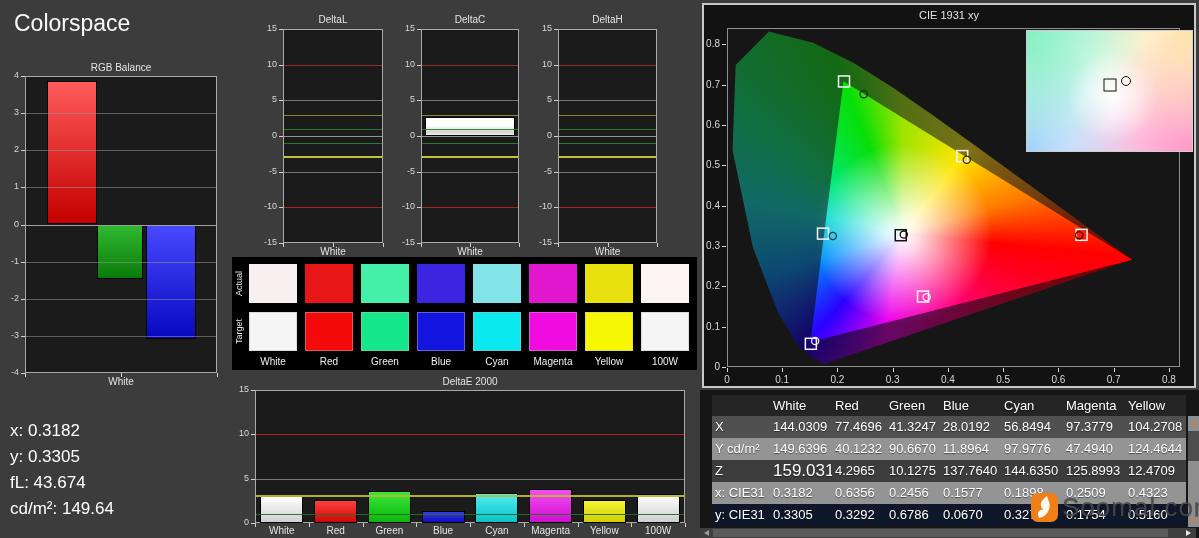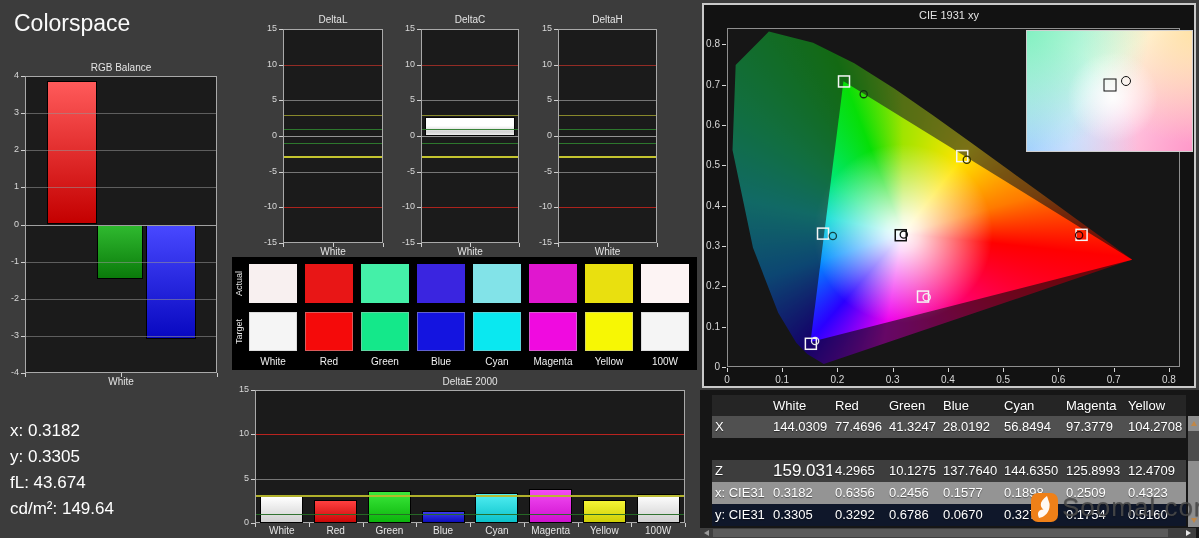--- a/index.html
+++ b/index.html
@@ -363,20 +363,30 @@
     <div class="a" style="left: 712px; top: 416px; width: 474px; height: 22px; background: rgb(80, 80, 80); z-index: 4;">
       <div style="position: absolute; left: 0px; top: 0px; width: 58px; height: 22px; line-height: 22px; padding-left: 3px; box-sizing: border-box; font-size: 13px; color: rgb(255, 255, 255); white-space: nowrap; overflow: hidden; text-shadow: rgba(0, 0, 0, 0.5) 0px 1px 1px;">X</div>
       <div style="position: absolute; left: 58px; top: 0px; width: 62px; height: 22px; line-height: 22px; padding-left: 3px; box-sizing: border-box; font-size: 13px; color: rgb(255, 255, 255); white-space: nowrap; overflow: hidden; text-shadow: rgba(0, 0, 0, 0.5) 0px 1px 1px;">144.0309</div>
       <div style="position: absolute; left: 120px; top: 0px; width: 54px; height: 22px; line-height: 22px; padding-left: 3px; box-sizing: border-box; font-size: 13px; color: rgb(255, 255, 255); white-space: nowrap; overflow: hidden; text-shadow: rgba(0, 0, 0, 0.5) 0px 1px 1px;">77.4696</div>
       <div style="position: absolute; left: 174px; top: 0px; width: 54px; height: 22px; line-height: 22px; padding-left: 3px; box-sizing: border-box; font-size: 13px; color: rgb(255, 255, 255); white-space: nowrap; overflow: hidden; text-shadow: rgba(0, 0, 0, 0.5) 0px 1px 1px;">41.3247</div>
       <div style="position: absolute; left: 228px; top: 0px; width: 61px; height: 22px; line-height: 22px; padding-left: 3px; box-sizing: border-box; font-size: 13px; color: rgb(255, 255, 255); white-space: nowrap; overflow: hidden; text-shadow: rgba(0, 0, 0, 0.5) 0px 1px 1px;">28.0192</div>
       <div style="position: absolute; left: 289px; top: 0px; width: 62px; height: 22px; line-height: 22px; padding-left: 3px; box-sizing: border-box; font-size: 13px; color: rgb(255, 255, 255); white-space: nowrap; overflow: hidden; text-shadow: rgba(0, 0, 0, 0.5) 0px 1px 1px;">56.8494</div>
       <div style="position: absolute; left: 351px; top: 0px; width: 62px; height: 22px; line-height: 22px; padding-left: 3px; box-sizing: border-box; font-size: 13px; color: rgb(255, 255, 255); white-space: nowrap; overflow: hidden; text-shadow: rgba(0, 0, 0, 0.5) 0px 1px 1px;">97.3779</div>
       <div style="position: absolute; left: 413px; top: 0px; width: 61px; height: 22px; line-height: 22px; padding-left: 3px; box-sizing: border-box; font-size: 13px; color: rgb(255, 255, 255); white-space: nowrap; overflow: hidden; text-shadow: rgba(0, 0, 0, 0.5) 0px 1px 1px;">104.2708</div>
     </div>
+    <div class="a" style="left: 712px; top: 438px; width: 474px; height: 22px; background: rgb(148, 148, 148); z-index: 4;">
+      <div style="position: absolute; left: 0px; top: 0px; width: 58px; height: 22px; line-height: 22px; padding-left: 3px; box-sizing: border-box; font-size: 13px; color: rgb(255, 255, 255); white-space: nowrap; overflow: hidden; text-shadow: rgba(0, 0, 0, 0.5) 0px 1px 1px;">Y cd/m²</div>
+      <div style="position: absolute; left: 58px; top: 0px; width: 62px; height: 22px; line-height: 22px; padding-left: 3px; box-sizing: border-box; font-size: 13px; color: rgb(255, 255, 255); white-space: nowrap; overflow: hidden; text-shadow: rgba(0, 0, 0, 0.5) 0px 1px 1px;">149.6396</div>
+      <div style="position: absolute; left: 120px; top: 0px; width: 54px; height: 22px; line-height: 22px; padding-left: 3px; box-sizing: border-box; font-size: 13px; color: rgb(255, 255, 255); white-space: nowrap; overflow: hidden; text-shadow: rgba(0, 0, 0, 0.5) 0px 1px 1px;">40.1232</div>
+      <div style="position: absolute; left: 174px; top: 0px; width: 54px; height: 22px; line-height: 22px; padding-left: 3px; box-sizing: border-box; font-size: 13px; color: rgb(255, 255, 255); white-space: nowrap; overflow: hidden; text-shadow: rgba(0, 0, 0, 0.5) 0px 1px 1px;">90.6670</div>
+      <div style="position: absolute; left: 228px; top: 0px; width: 61px; height: 22px; line-height: 22px; padding-left: 3px; box-sizing: border-box; font-size: 13px; color: rgb(255, 255, 255); white-space: nowrap; overflow: hidden; text-shadow: rgba(0, 0, 0, 0.5) 0px 1px 1px;">11.8964</div>
+      <div style="position: absolute; left: 289px; top: 0px; width: 62px; height: 22px; line-height: 22px; padding-left: 3px; box-sizing: border-box; font-size: 13px; color: rgb(255, 255, 255); white-space: nowrap; overflow: hidden; text-shadow: rgba(0, 0, 0, 0.5) 0px 1px 1px;">97.9776</div>
+      <div style="position: absolute; left: 351px; top: 0px; width: 62px; height: 22px; line-height: 22px; padding-left: 3px; box-sizing: border-box; font-size: 13px; color: rgb(255, 255, 255); white-space: nowrap; overflow: hidden; text-shadow: rgba(0, 0, 0, 0.5) 0px 1px 1px;">47.4940</div>
+      <div style="position: absolute; left: 413px; top: 0px; width: 61px; height: 22px; line-height: 22px; padding-left: 3px; box-sizing: border-box; font-size: 13px; color: rgb(255, 255, 255); white-space: nowrap; overflow: hidden; text-shadow: rgba(0, 0, 0, 0.5) 0px 1px 1px;">124.4644</div>
+    </div>
     <div class="a" style="left: 712px; top: 460px; width: 474px; height: 22px; background: rgb(61, 61, 61); z-index: 4;">
       <div style="position: absolute; left: 0px; top: 0px; width: 58px; height: 22px; line-height: 22px; padding-left: 3px; box-sizing: border-box; font-size: 13px; color: rgb(255, 255, 255); white-space: nowrap; overflow: hidden; text-shadow: rgba(0, 0, 0, 0.5) 0px 1px 1px;">Z</div>
       <div style="position: absolute; left: 58px; top: 0px; width: 62px; height: 22px; line-height: 22px; padding-left: 3px; box-sizing: border-box; font-size: 17px; color: rgb(255, 255, 255); white-space: nowrap; overflow: hidden; text-shadow: rgba(0, 0, 0, 0.5) 0px 1px 1px;">159.0315</div>
       <div style="position: absolute; left: 120px; top: 0px; width: 54px; height: 22px; line-height: 22px; padding-left: 3px; box-sizing: border-box; font-size: 13px; color: rgb(255, 255, 255); white-space: nowrap; overflow: hidden; text-shadow: rgba(0, 0, 0, 0.5) 0px 1px 1px;">4.2965</div>
       <div style="position: absolute; left: 174px; top: 0px; width: 54px; height: 22px; line-height: 22px; padding-left: 3px; box-sizing: border-box; font-size: 13px; color: rgb(255, 255, 255); white-space: nowrap; overflow: hidden; text-shadow: rgba(0, 0, 0, 0.5) 0px 1px 1px;">10.1275</div>
       <div style="position: absolute; left: 228px; top: 0px; width: 61px; height: 22px; line-height: 22px; padding-left: 3px; box-sizing: border-box; font-size: 13px; color: rgb(255, 255, 255); white-space: nowrap; overflow: hidden; text-shadow: rgba(0, 0, 0, 0.5) 0px 1px 1px;">137.7640</div>
       <div style="position: absolute; left: 289px; top: 0px; width: 62px; height: 22px; line-height: 22px; padding-left: 3px; box-sizing: border-box; font-size: 13px; color: rgb(255, 255, 255); white-space: nowrap; overflow: hidden; text-shadow: rgba(0, 0, 0, 0.5) 0px 1px 1px;">144.6350</div>
       <div style="position: absolute; left: 351px; top: 0px; width: 62px; height: 22px; line-height: 22px; padding-left: 3px; box-sizing: border-box; font-size: 13px; color: rgb(255, 255, 255); white-space: nowrap; overflow: hidden; text-shadow: rgba(0, 0, 0, 0.5) 0px 1px 1px;">125.8993</div>
       <div style="position: absolute; left: 413px; top: 0px; width: 61px; height: 22px; line-height: 22px; padding-left: 3px; box-sizing: border-box; font-size: 13px; color: rgb(255, 255, 255); white-space: nowrap; overflow: hidden; text-shadow: rgba(0, 0, 0, 0.5) 0px 1px 1px;">12.4709</div>
     </div>

